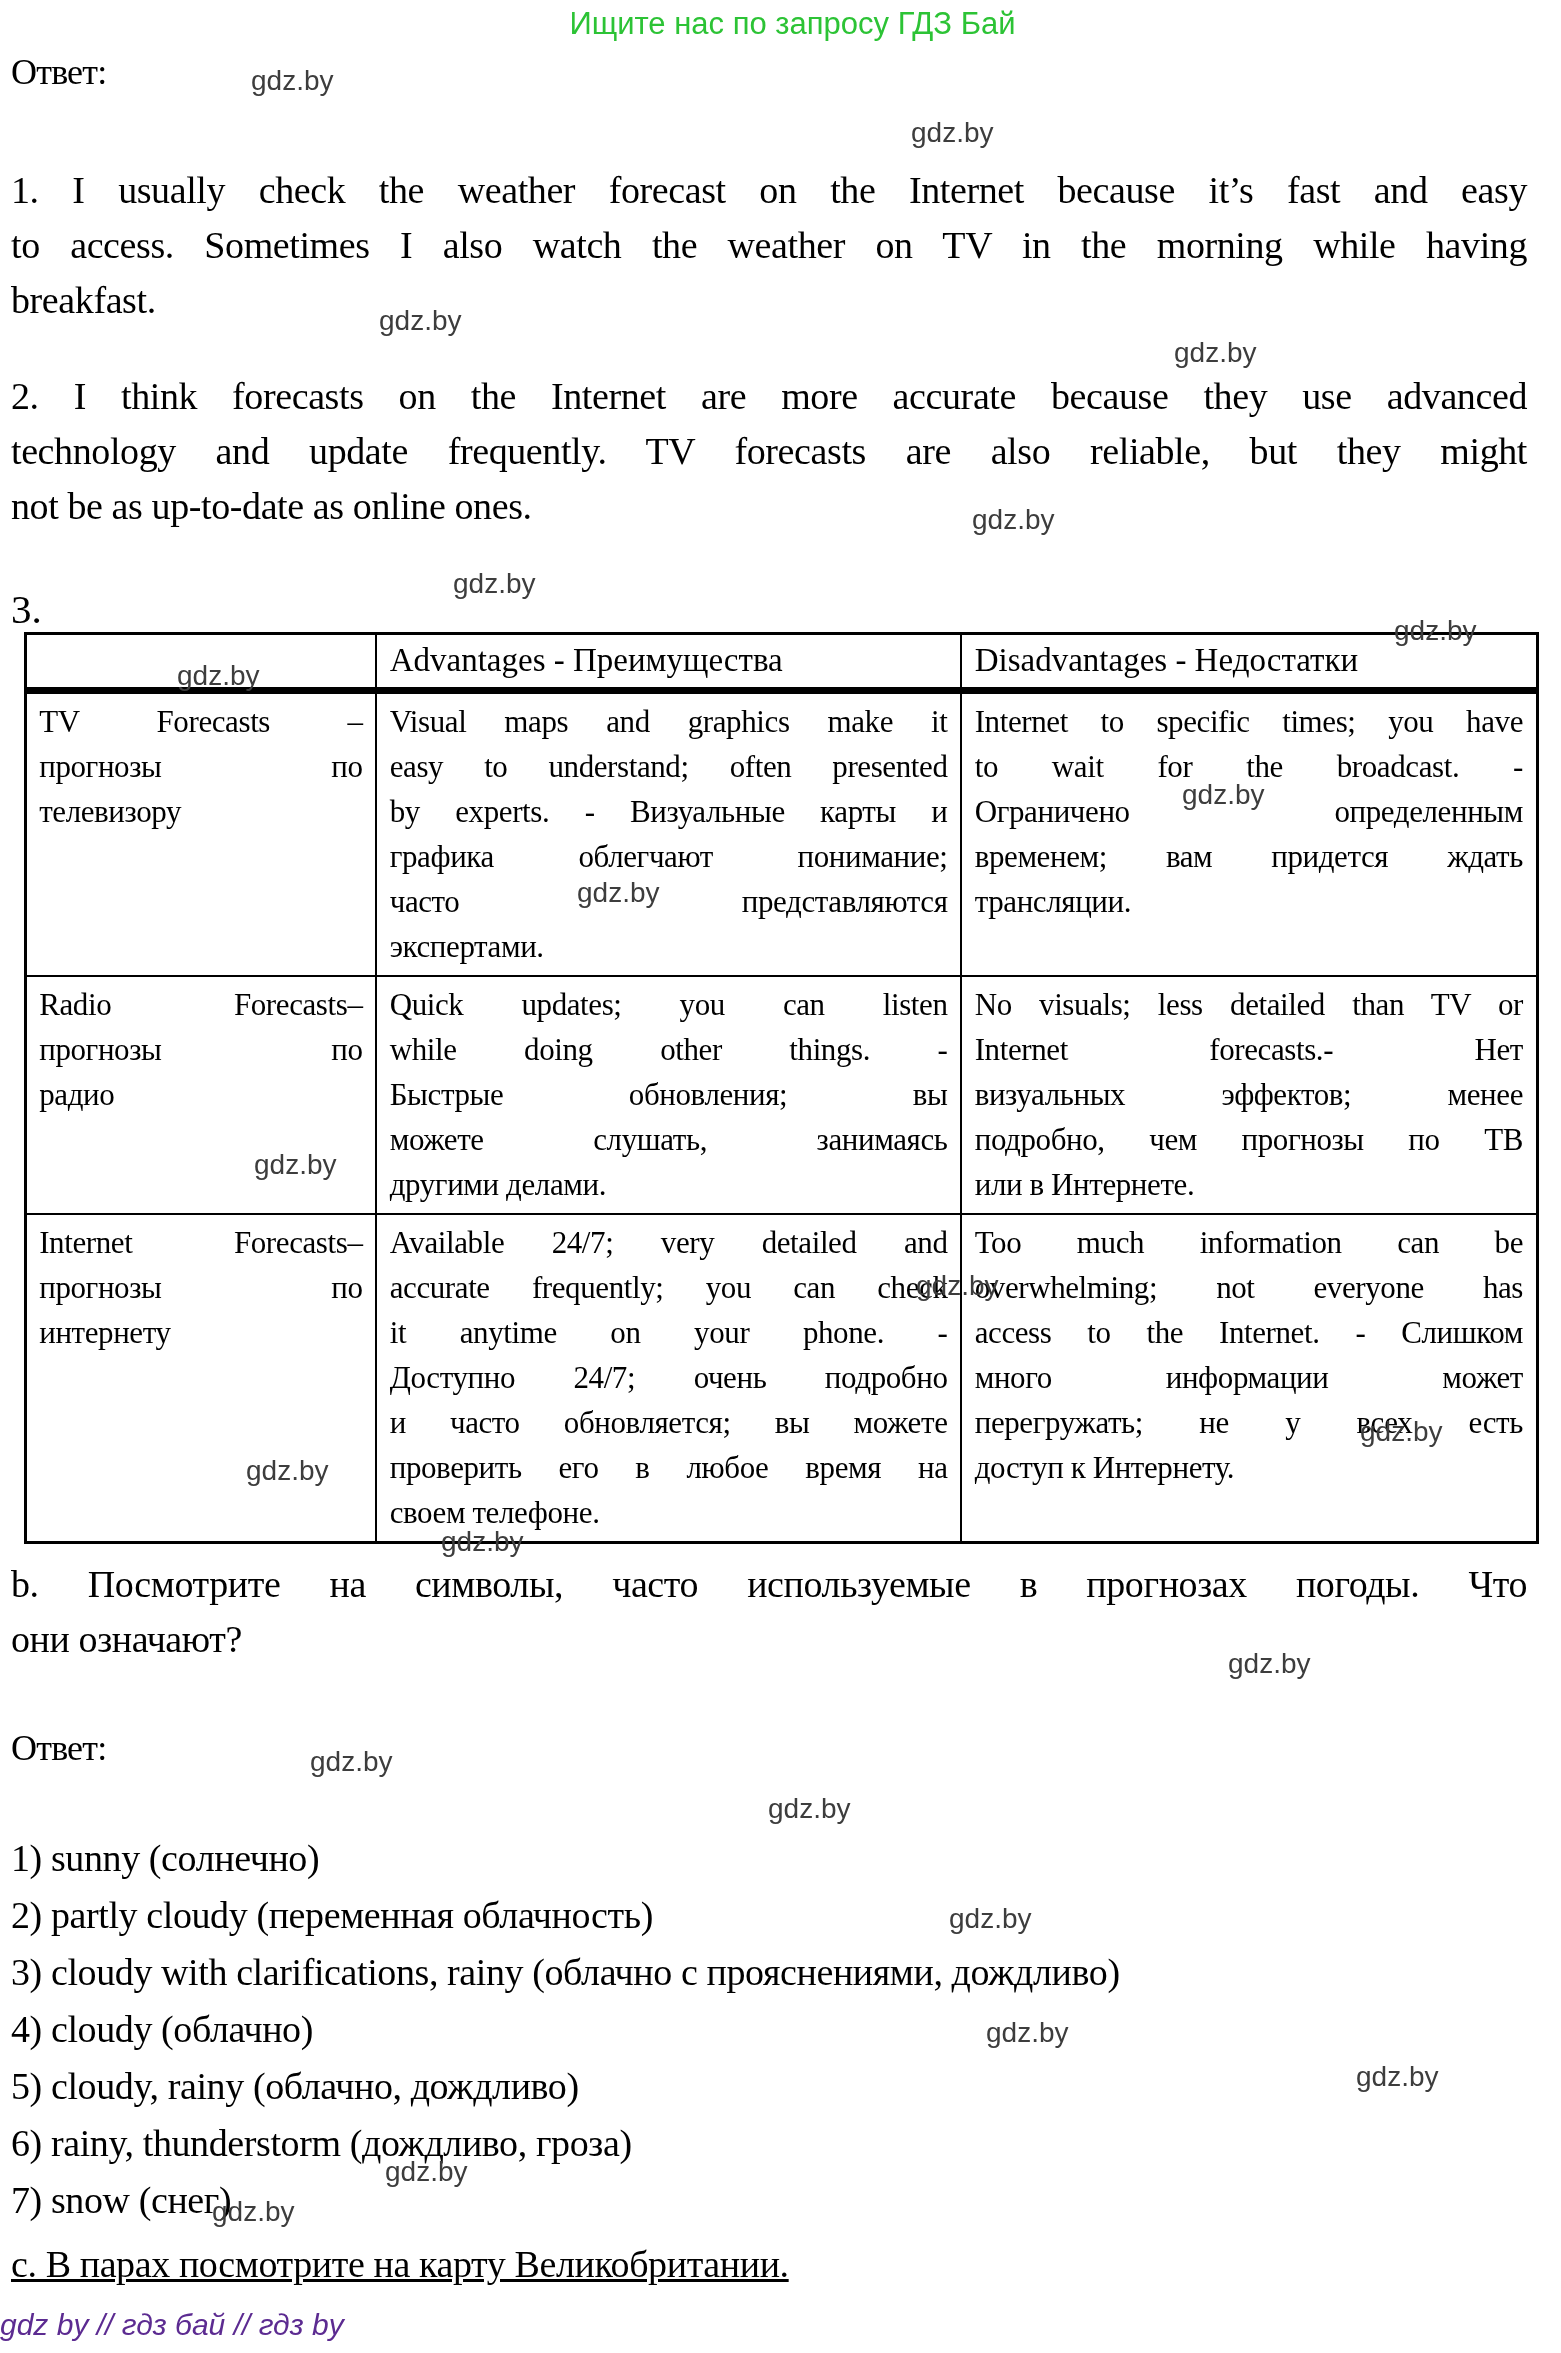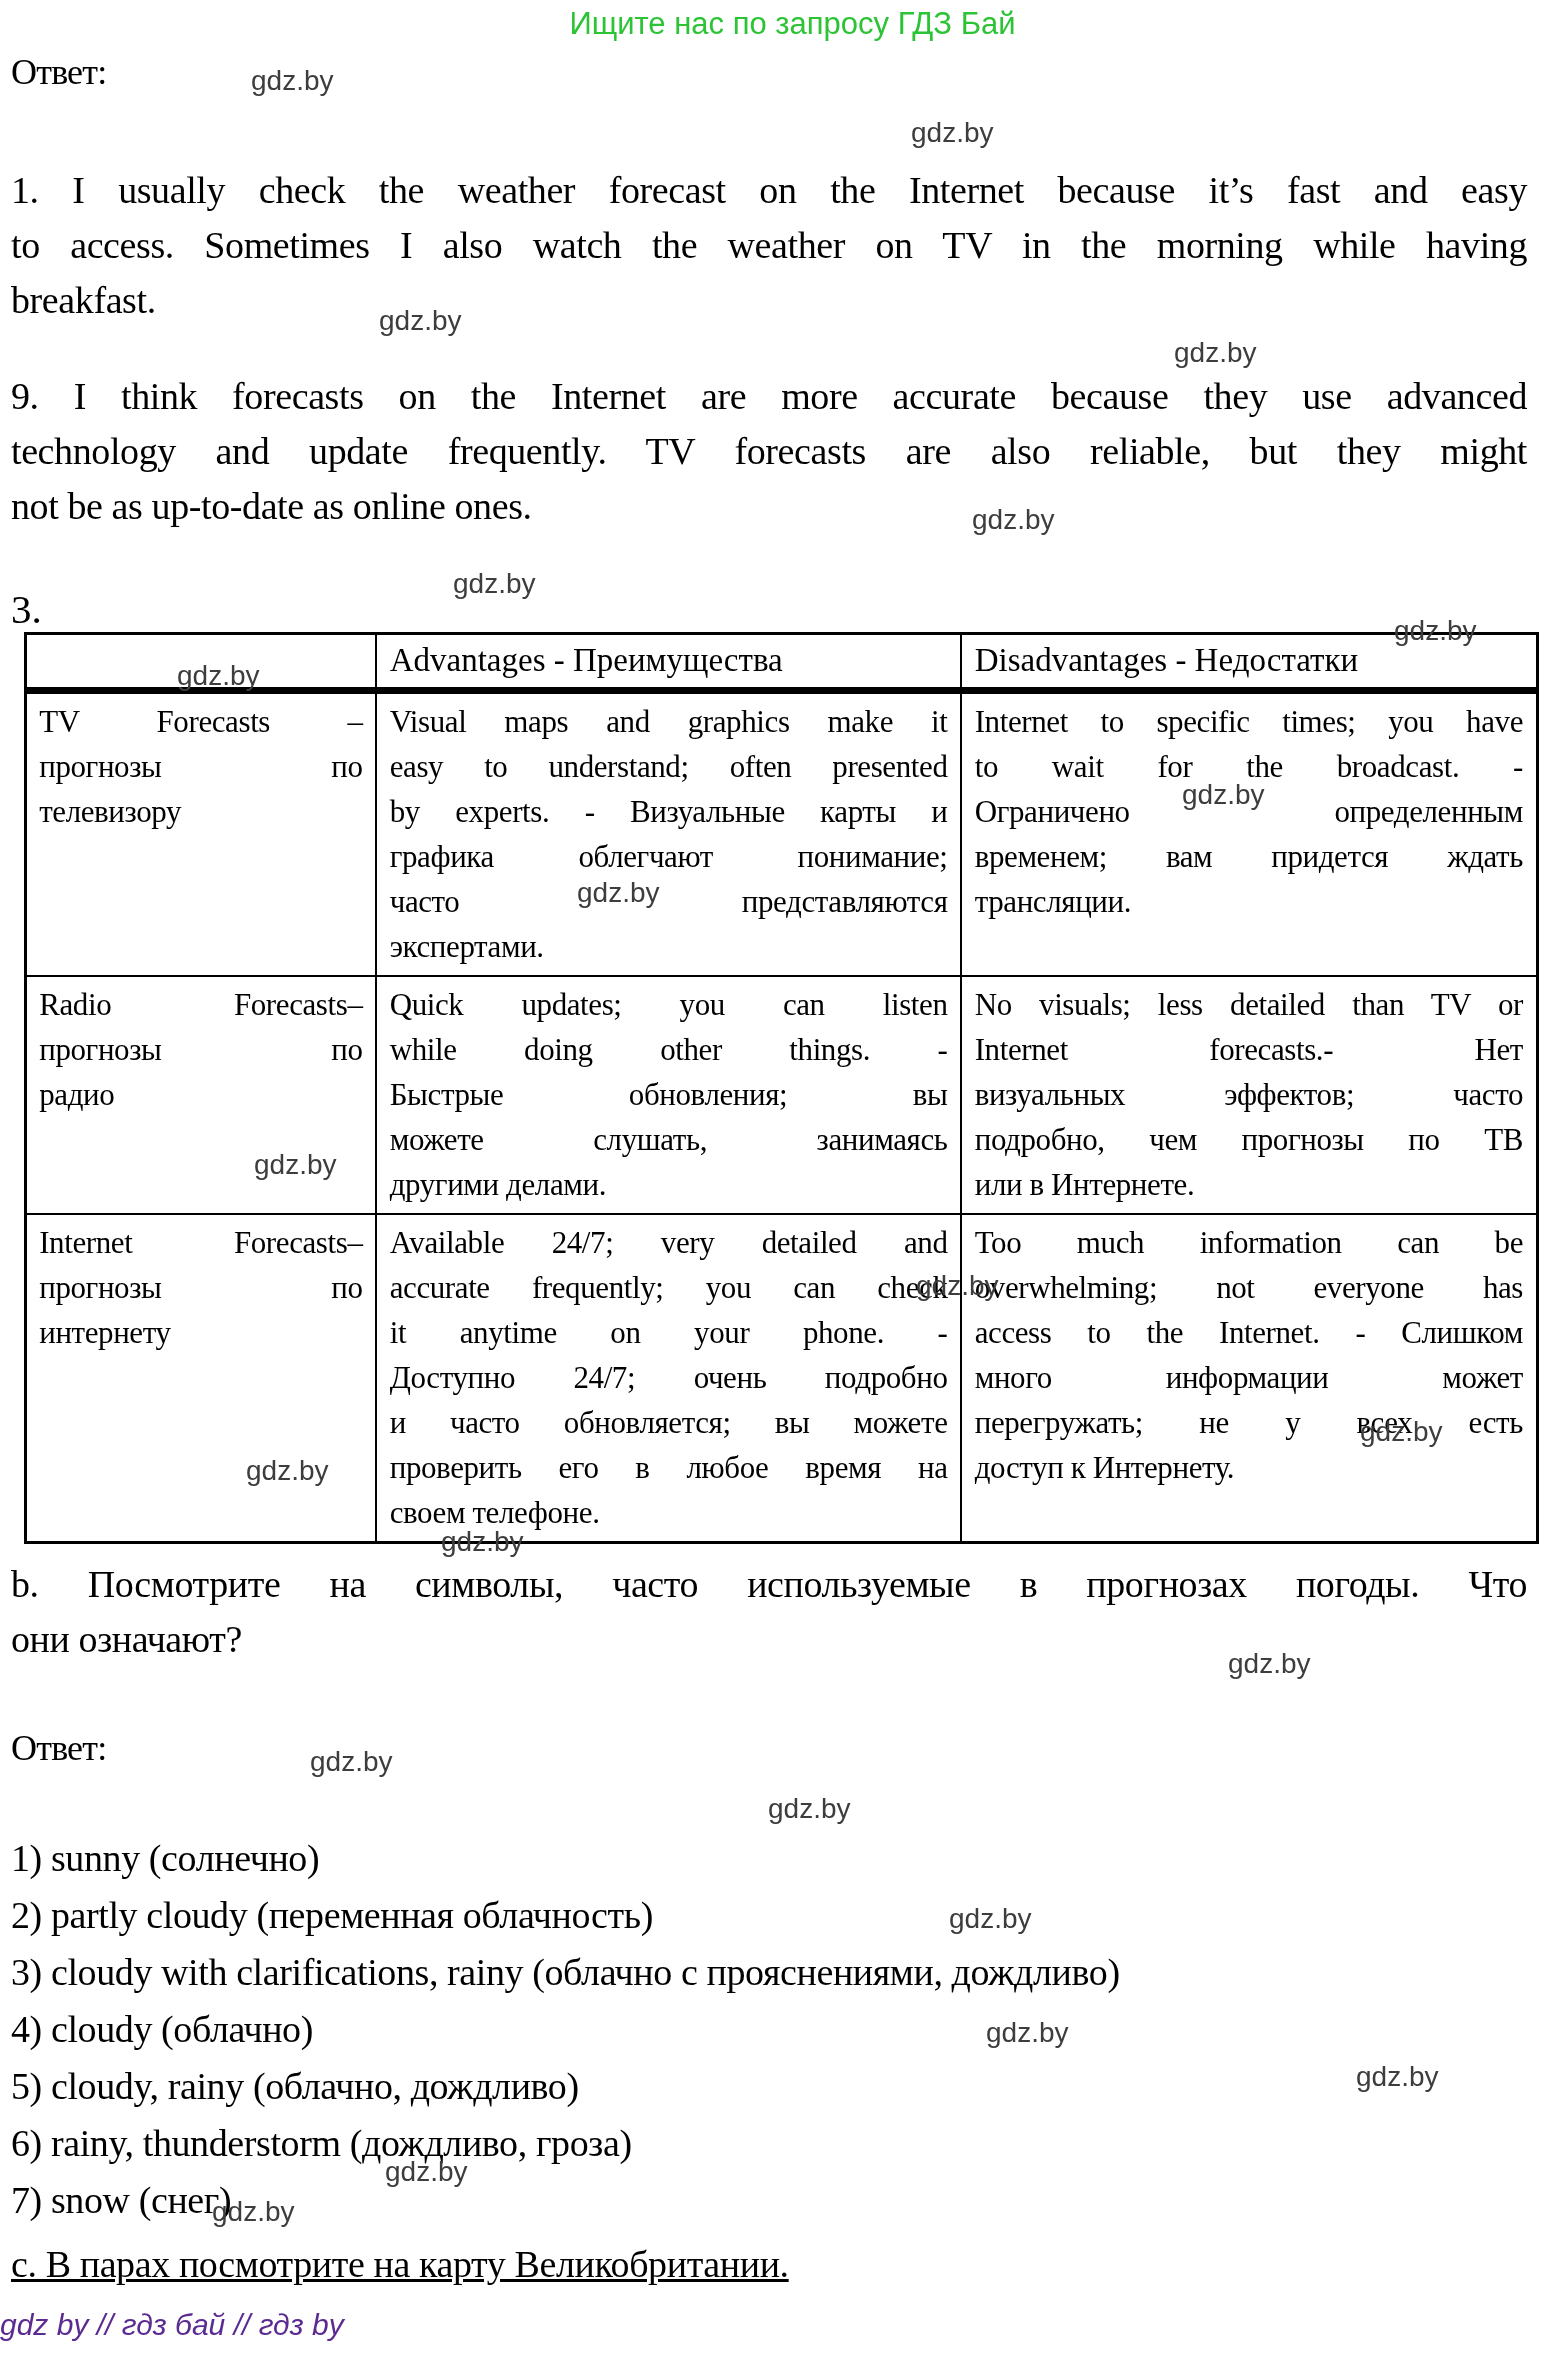--- a/index.html
+++ b/index.html
@@ -121,21 +121,21 @@
 
   <div class="heading answer1">Ответ:</div>
 
   <div class="para p1">
       <div class="tline">1. I usually check the weather forecast on the Internet because it’s fast and easy</div>
       <div class="tline">to access. Sometimes I also watch the weather on TV in the morning while having</div>
       <div class="tline">breakfast.</div>
     </div>
 
   <div class="para p2">
-      <div class="tline">9. I think forecasts on the Internet are more accurate because they use advanced</div>
+      <div class="tline">2. I think forecasts on the Internet are more accurate because they use advanced</div>
       <div class="tline">technology and update frequently. TV forecasts are also reliable, but they might</div>
       <div class="tline">not be as up-to-date as online ones.</div>
     </div>
 
   <div class="label3">3.</div>
 
   <table class="cmp">
     <colgroup>
       <col style="width:351px">
       <col style="width:585px">
@@ -180,21 +180,21 @@
         <td>
             <div class="tline">Quick updates; you can listen</div>
             <div class="tline">while doing other things. -</div>
             <div class="tline">Быстрые обновления; вы</div>
             <div class="tline">можете слушать, занимаясь</div>
             <div class="tline">другими делами.</div>
           </td>
         <td>
             <div class="tline">No visuals; less detailed than TV or</div>
             <div class="tline">Internet forecasts.- Нет</div>
-            <div class="tline">визуальных эффектов; часто</div>
+            <div class="tline">визуальных эффектов; менее</div>
             <div class="tline">подробно, чем прогнозы по ТВ</div>
             <div class="tline">или в Интернете.</div>
           </td>
       </tr>
       <tr class="r3">
         <td>
             <div class="tline">Internet Forecasts–</div>
             <div class="tline">прогнозы по</div>
             <div class="tline">интернету</div>
           </td>

